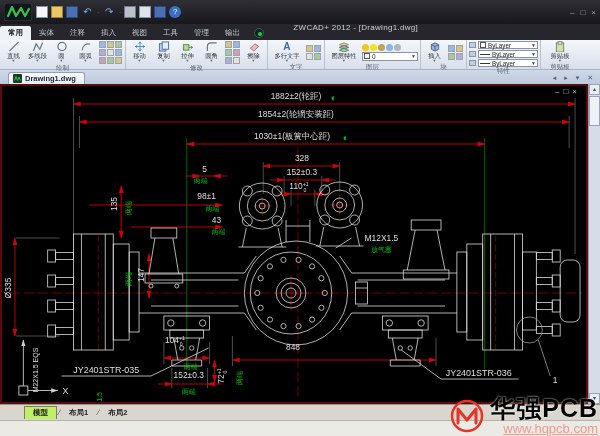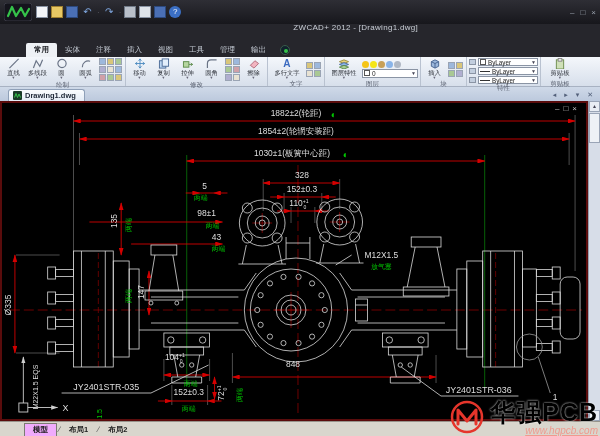--- a/index.html
+++ b/index.html
@@ -15,21 +15,21 @@
   .q-save{background:#4a6fb5;border:1px solid #2c497e;}
   .q-undo,.q-redo{color:#7fa7e0;font-size:10px;line-height:12px;text-align:center;width:13px;}
   .q-plot{background:#b9c0ca;border:1px solid #707a88;}
   .q-prev{background:#dfe4ea;border:1px solid #8a94a4;}
   .q-help{background:#3b6fc4;border-radius:50%;color:#fff;font-size:8px;line-height:12px;text-align:center;}
   .qsep{color:#55565e;font-size:8px;}
   .apptitle{flex:1;text-align:center;font-size:8px;color:#c9ced6;letter-spacing:.3px;padding-right:40px;margin-top:31px;}
   .winctl{display:flex;gap:6px;color:#9aa2ae;font-size:8px;}
 
   
-  .tabrow{height:33px;background:#26262c;display:flex;align-items:flex-end;padding-left:26px;}
+  .tabrow{height:16px;background:#26262c;display:flex;align-items:flex-end;}
   .rtab{font-size:7.5px;color:#c3c9d2;padding:2px 8px 2px;cursor:default;}
   .rtab.active{background:#eef1f5;color:#1d1f24;border-radius:2px 2px 0 0;font-weight:bold;}
   .badge{width:10px;height:10px;border-radius:50%;background:#10222c;border:1px solid #3a5a4a;margin:0 0 2px 6px;position:relative;}
   .badge:after{content:"";position:absolute;left:3px;top:3px;width:4px;height:4px;background:#35c24a;border-radius:50%;}
 
   
   .ribbon{height:30px;background:linear-gradient(#f4f7fb,#d7dfeb);border-bottom:1px solid #a8b2c2;display:flex;}
   .panel{border-right:1px solid #b9c2d0;display:flex;flex-direction:column;padding:1px 2px 0;}
   .pbtns{flex:1;display:flex;align-items:stretch;gap:1px;}
   .caption{font-size:6.5px;color:#5a6170;text-align:center;height:8px;line-height:8px;}
@@ -65,29 +65,29 @@
   .black svg{position:absolute;left:0;top:0;width:100%;height:100%;}
   .mdi{position:absolute;top:1px;right:5px;color:#c2c2c2;font-size:8px;letter-spacing:4px;z-index:3;}
   .vscroll{width:12px;background:#d7dde8;border-left:1px solid #99a2b2;display:flex;flex-direction:column;}
   .sbtn{height:11px;background:#e9edf4;border:1px solid #9aa4b6;font-size:6px;color:#445;text-align:center;line-height:9px;}
   .sthumb{height:30px;background:#eef1f6;border:1px solid #9aa4b6;margin-top:1px;}
   .strack{flex:1;}
 
   
   .statusrow{height:16px;background:#d9d6cd;border-top:1px solid #97948c;display:flex;align-items:center;padding-left:24px;font-size:7.5px;color:#222;}
   .stab{padding:1px 8px;font-weight:bold;}
-  .stab.active{background:#f0abfc;border:1px solid #7c7a72;border-bottom:none;font-weight:bold;}
+  .stab.active{background:#bef264;border:1px solid #7c7a72;border-bottom:none;font-weight:bold;}
   .ssep{color:#555;margin:0 1px;transform:skewX(-18deg);display:inline-block;}
   .bottomstrip{height:16px;background:#eceae4;border-top:1px solid #b5b2a8;}
 
   
   .watermark{position:absolute;right:2px;bottom:0;display:flex;align-items:center;gap:4px;z-index:9;}
   .wm-text{display:flex;flex-direction:column;align-items:flex-end;}
   .wm-brand{color:#000000;font-size:25px;font-weight:bold;line-height:26px;letter-spacing:1px;text-shadow:0 0 2px #fff;}
-  .wm-url{color:#ef9a8e;font-size:10px;text-decoration:underline;font-style:italic;}
+  .wm-url{color:#ef9a8e;font-size:13px;text-decoration:underline;}
 </style>
 </head>
 <body>
 
 <div class="titlebar">
   <svg class="logo" width="28" height="18" viewBox="0 0 28 18">
     <rect x="0" y="0" width="28" height="18" rx="3" fill="#14141c" stroke="#3a3a44" stroke-width="1"></rect>
     <polyline points="4,13 8,4 12,13 17,5 21,13 25,6" fill="none" stroke="#35c24a" stroke-width="2.2" stroke-linecap="round" stroke-linejoin="round"></polyline>
   </svg>
   <div class="qat">

